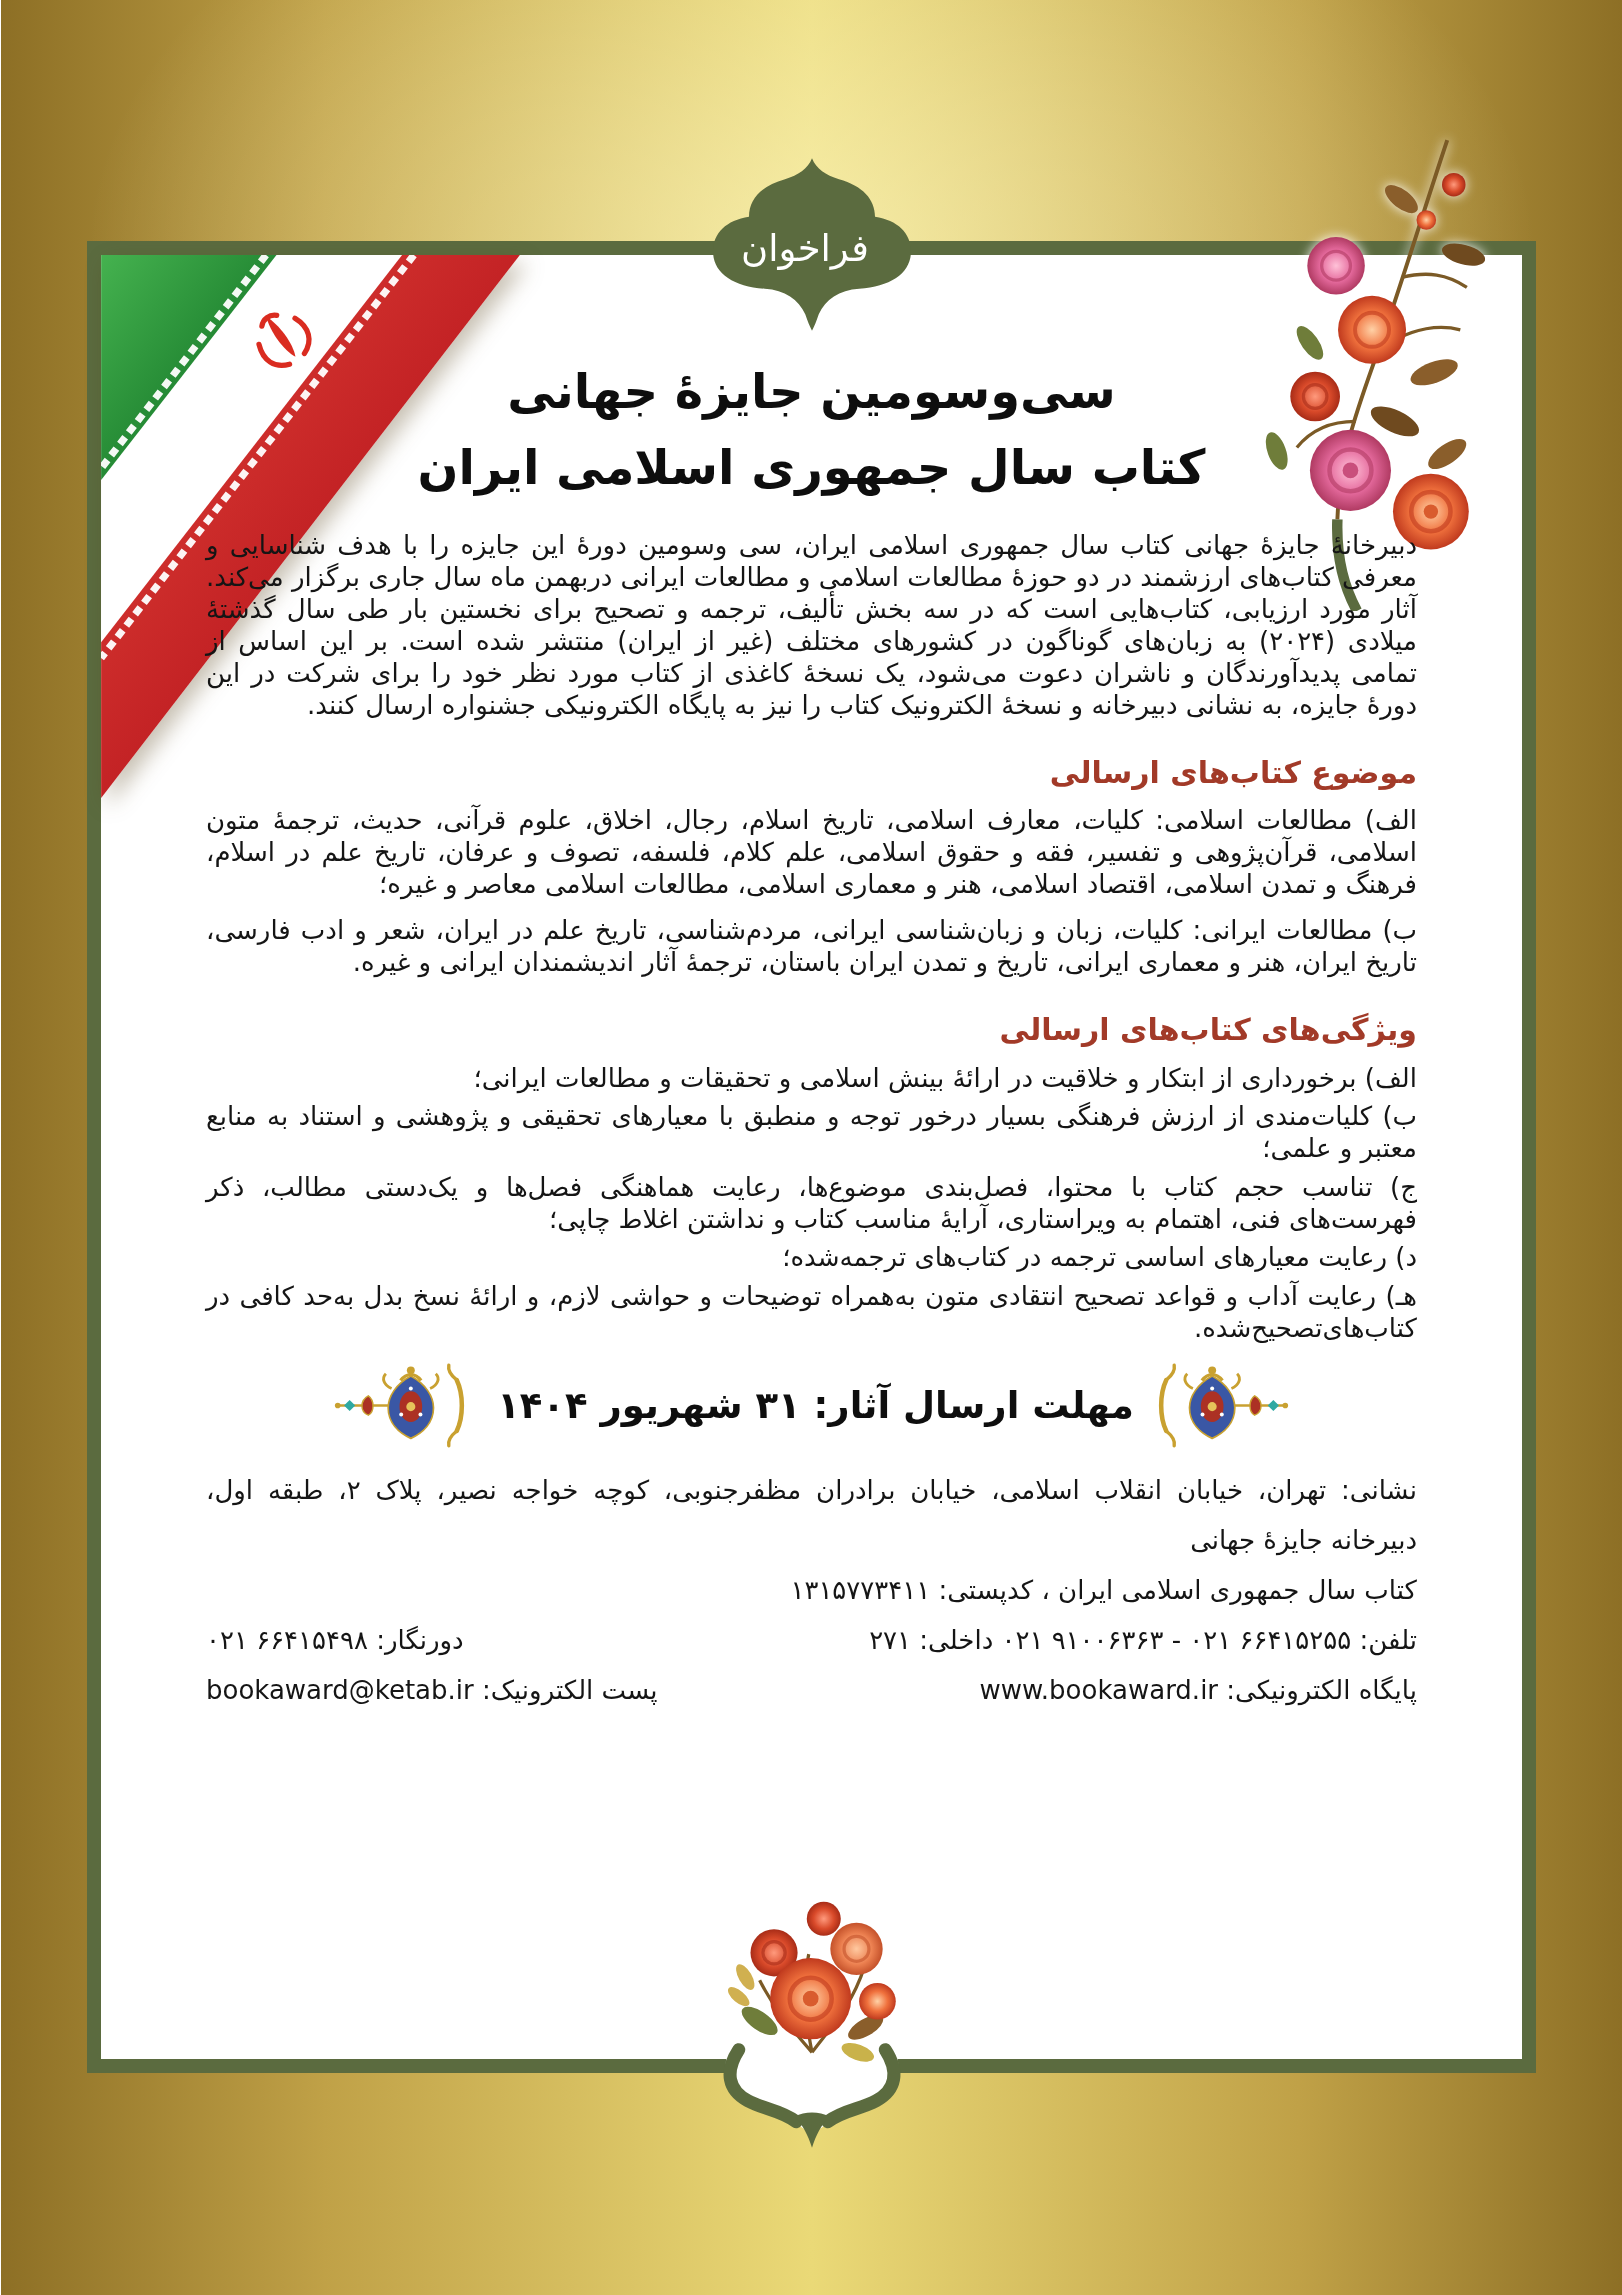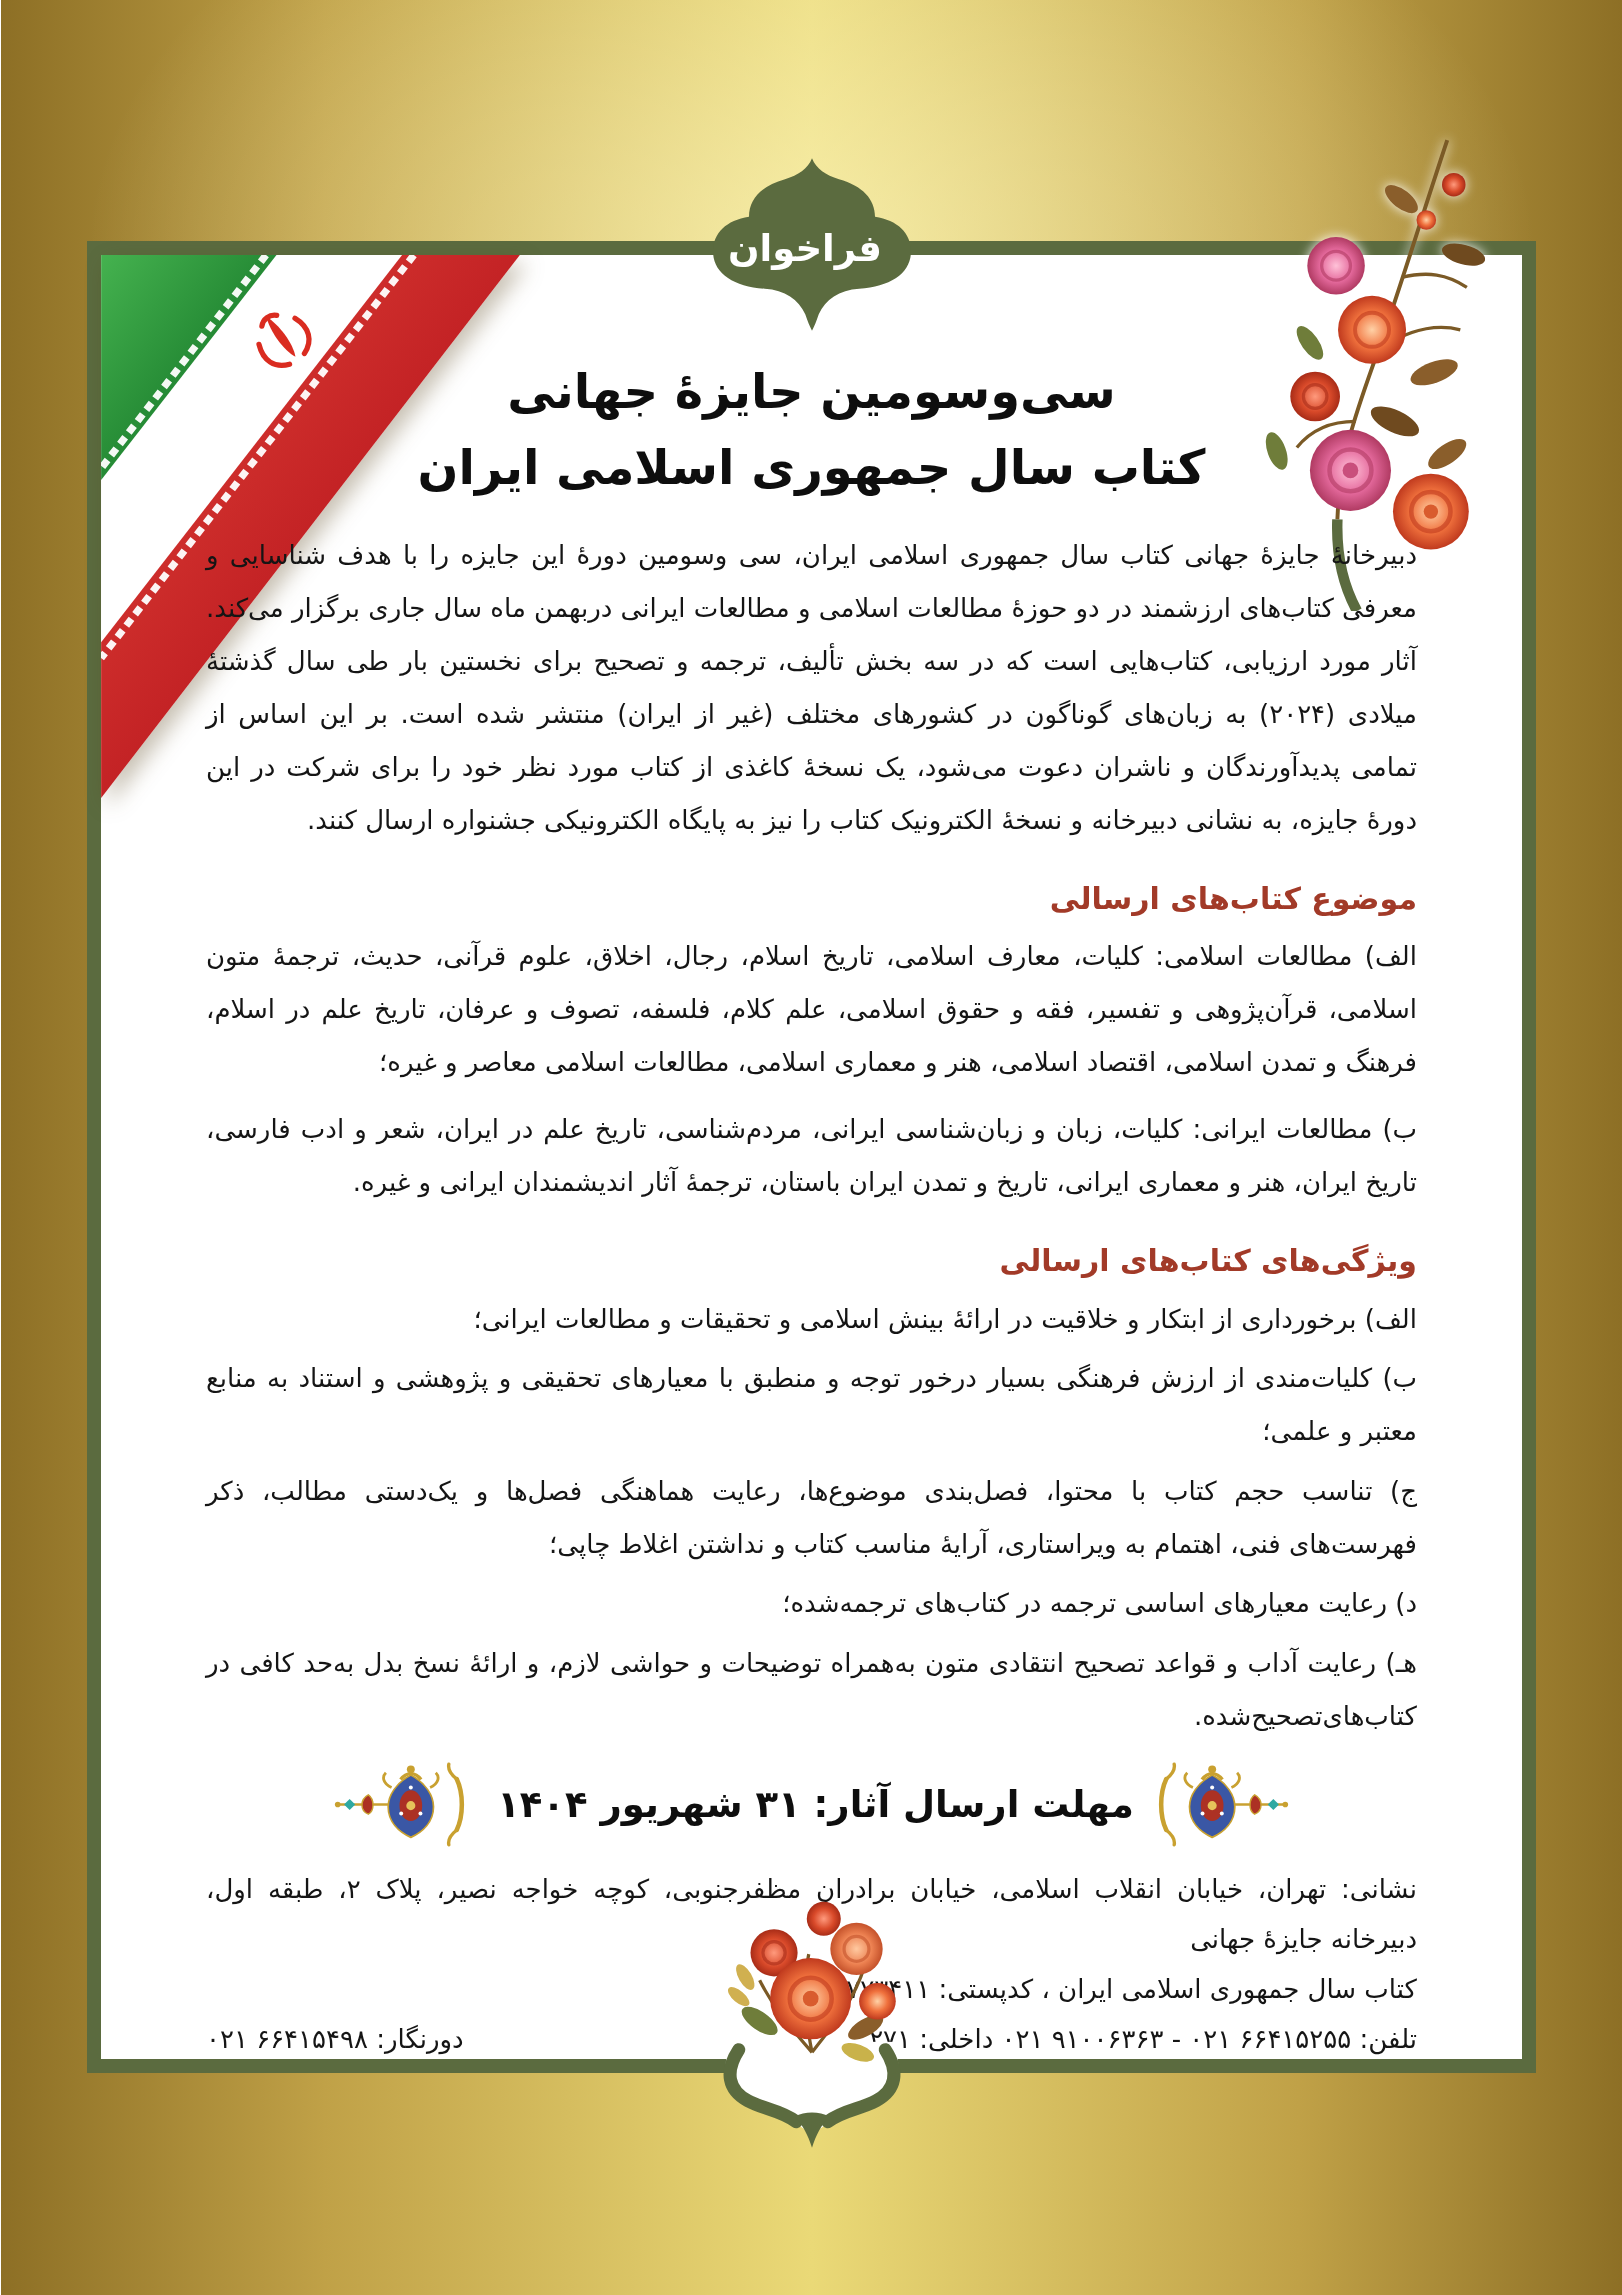--- a/index.html
+++ b/index.html
@@ -12,38 +12,38 @@
   }
   .card{
     position:absolute; left:87px; right:87px; top:241px; bottom:222px;
     background:#ffffff; border:14.4px solid #5b6b3f;
   }
   .content{
     position:absolute; inset:0; padding:0 105px; overflow:hidden;
     direction:rtl; color:#151515;
   }
   .title{margin-top:98px; text-align:center; font-weight:bold; font-size:48px; line-height:76px; color:#0e0e0e; letter-spacing:0;}
-  .para{font-size:26px; line-height:53px; text-align:justify; margin:0;}
+  .para{font-size:26px; line-height:32px; text-align:justify; margin:0;}
   .intro{margin-top:23.6px;}
   .sec-heading{color:#a23a28; font-size:30px; font-weight:bold; margin:34px 0 0 0; text-align:right;}
   .sec-para{margin-top:14.4px;}
   .crit{margin-top:6.5px;}
   .crit-first{margin-top:14.4px;}
   .deadline-row{margin-top:19.6px; display:flex; align-items:center; justify-content:center; gap:18.3px;}
   .deadline-text{font-size:37px; font-weight:bold; color:#0e0e0e; white-space:nowrap;margin-left:8px;}
   .orn{width:143px; height:85px; flex:0 0 auto;}
   .orn svg{width:100%; height:100%;}
   .orn.flip svg{transform:scaleX(-1);}
   .contact{margin-top:17px; font-size:26px; line-height:50px;}
   .addr1{text-align:justify;}
   .addr2{text-align:right;}
   .c-row{display:flex; justify-content:space-between; align-items:baseline;}
   .badge{position:absolute; top:-99px; left:50%; transform:translateX(-50%); width:225px; height:177px;}
   .badge svg{position:absolute; inset:0; width:100%; height:100%;}
-  .badge-label{position:absolute; left:0; right:13px; top:71px; text-align:center; color:#ffffff; font-size:37px; font-weight:bold;}
+  .badge-label{position:absolute; left:0; right:13px; top:71px; text-align:center; color:#ffffff; font-size:37px; font-weight:normal;}
   .flag-wrap{position:absolute; top:0; left:0; width:419px; height:543px; filter:drop-shadow(7.9px 9.2px 10.5px rgba(70,45,0,.30));}
   .flowers-tr{position:absolute; top:-141px; right:-56px; width:340px; height:497px; filter:drop-shadow(0 0 5.9px rgba(255,255,255,.95));}
   .bottom-decor{position:absolute; bottom:-98px; left:50%; transform:translateX(-50%); width:301px; height:301px;}
   .flag-wrap svg,.flowers-tr svg,.bottom-decor svg{width:100%;height:100%;display:block;}
 </style>
 </head>
 <body>
 
 <div class="card">
 

